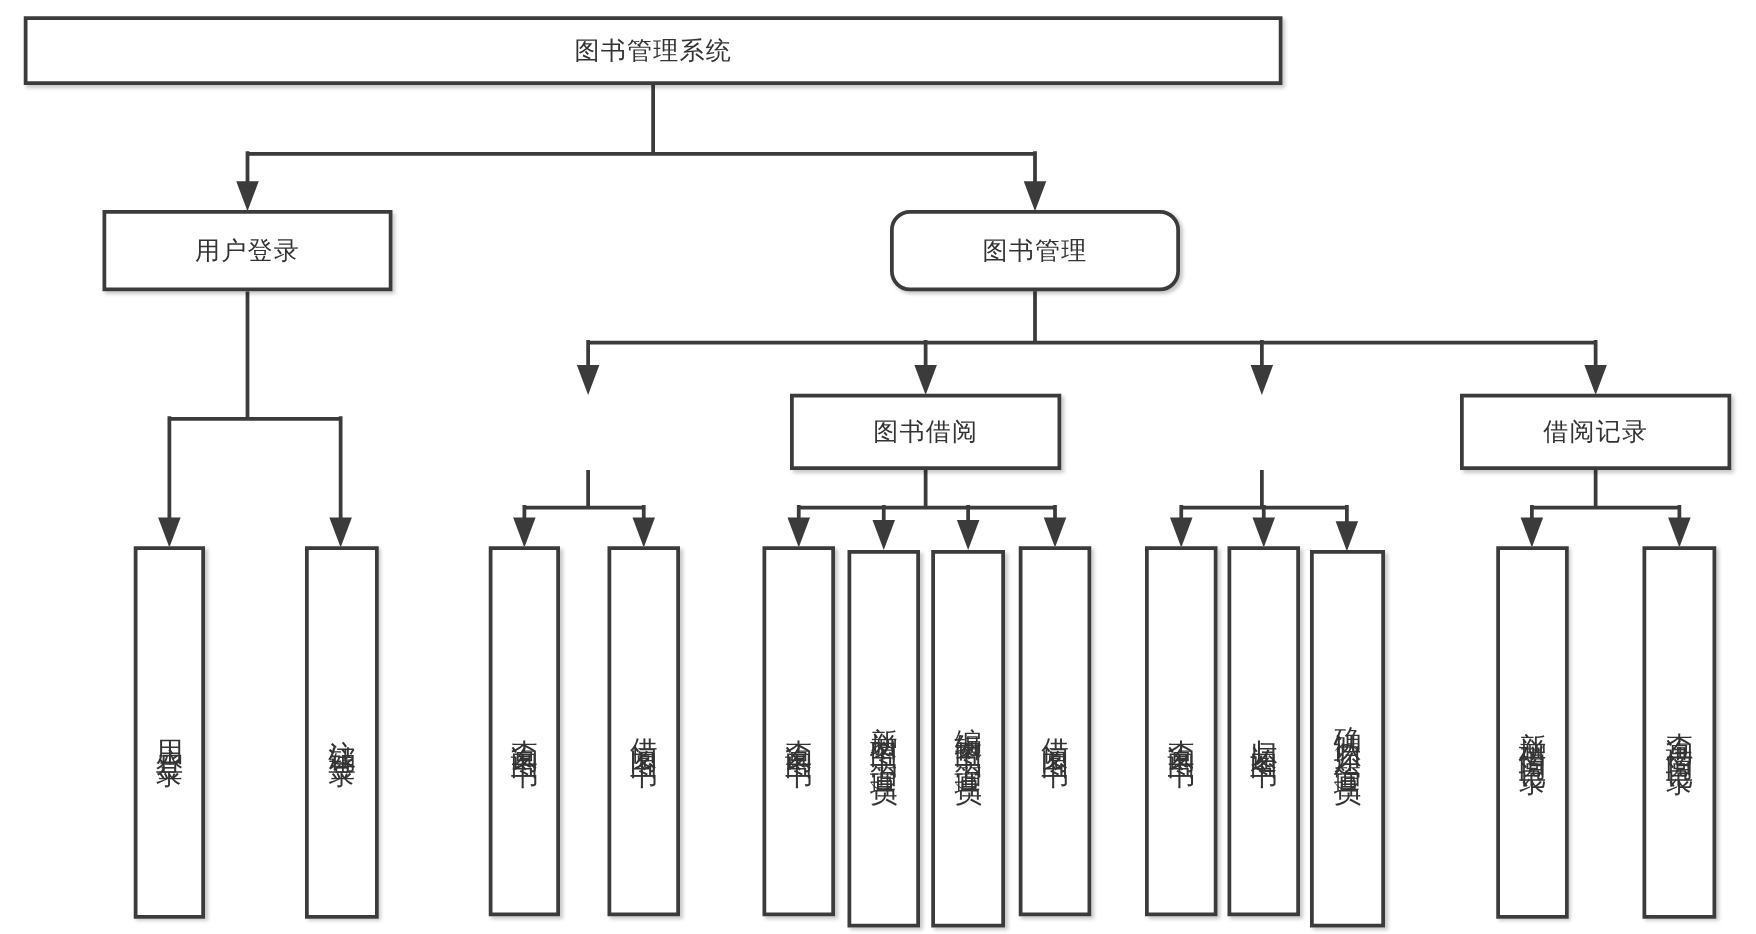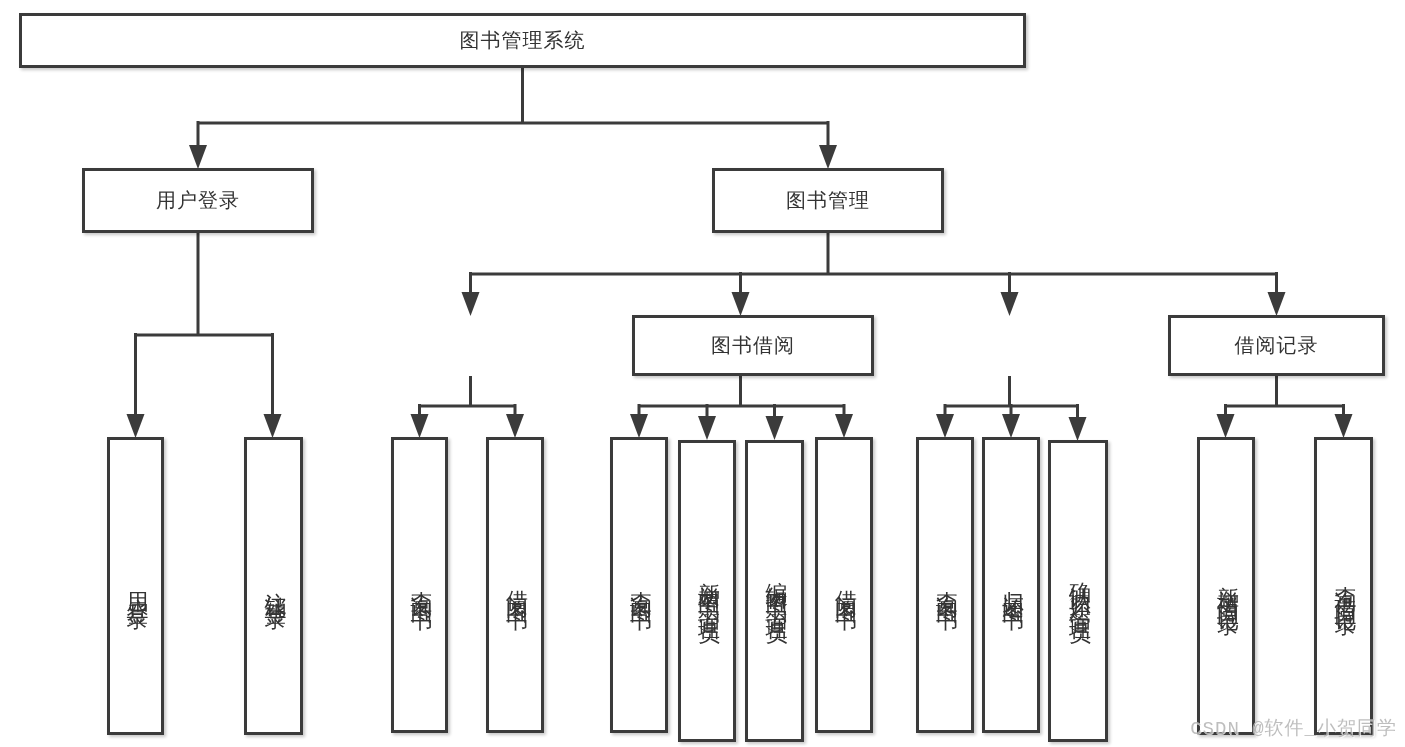--- a/index.html
+++ b/index.html
@@ -7,21 +7,21 @@
     --box-border:#3b3b3b;
     --text:#333333;
     --watermark-text:#b8b8b8;
     --background:#ffffff;
   }
   html,body{margin:0;padding:0;background:var(--background);}
   .canvas{
     position:relative;
     width:1405px;height:747px;
     background:var(--background);
-    font-family:Liberation Mono, monospace;
+    font-family:Liberation Sans, sans-serif;
     color:var(--text);
     overflow:hidden;
   }
   .connectors{
     position:absolute;left:0;top:0;width:1405px;height:747px;
     z-index:1;pointer-events:none;
   }
   .connectors .ln{fill:none;stroke:var(--line);stroke-width:3;}
   .connectors .ar{fill:var(--line);stroke:none;}
   .node{
@@ -42,23 +42,23 @@
   .leaf .lbl{
     writing-mode:vertical-rl;
     text-orientation:mixed;
     font-size:22px;
     letter-spacing:6px;
     white-space:nowrap;
   }
   
   .n-root{left:19px;top:13px;width:1007px;height:55px;}
   .n-user-login{left:82px;top:168px;width:232px;height:65px;}
-  .n-book-mgmt{left:712px;top:168px;width:232px;height:65px;}
+  .n-book-mgmt{left:712px;top:168px;width:232px;height:65px;border-radius:16px;}
   .n-new-book{left:362px;top:315px;width:217px;height:61px;}
-  .n-book-borrow{left:632px;top:315px;width:242px;height:61px;}
+  .n-book-borrow{left:632px;top:315px;width:217px;height:61px;}
   .n-cur-borrow{left:901px;top:315px;width:217px;height:61px;}
   .n-borrow-rec{left:1168px;top:315px;width:217px;height:61px;text-align:right;}
   
   .lf-user-login{left:107px;top:437px;width:57px;height:298px;}
   .lf-logout{left:244px;top:437px;width:59px;height:298px;}
   .lf-q1{left:391px;top:437px;width:57px;height:296px;}
   .lf-b1{left:486px;top:437px;width:58px;height:296px;}
   .lf-q2{left:610px;top:437px;width:58px;height:296px;}
   .lf-add-book{left:678px;top:440px;width:58px;height:302px;}
   .lf-edit-book{left:745px;top:440px;width:59px;height:302px;}
@@ -197,14 +197,13 @@
     <span class="lbl">确认归还（管理员）</span>
   </div>
 
   <div class="node leaf lf-add-rec">
     <span class="lbl">新增借阅记录</span>
   </div>
   <div class="node leaf lf-q-rec">
     <span class="lbl">查询借阅记录</span>
   </div>
 
-  <div class="watermark">CSDN @软件_小贺同学</div>
 </div>
 
 </body></html>

